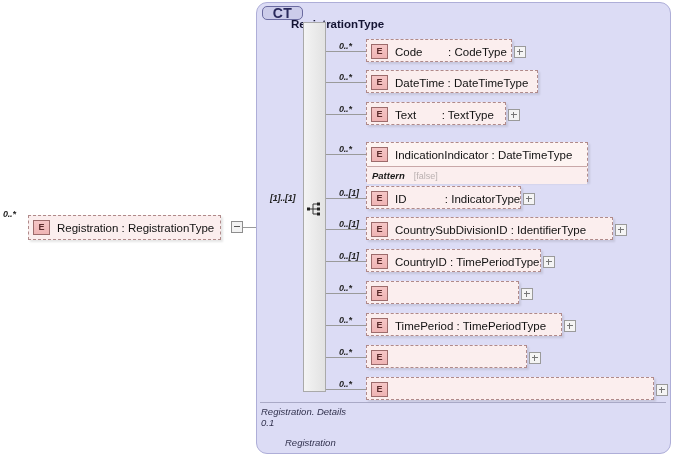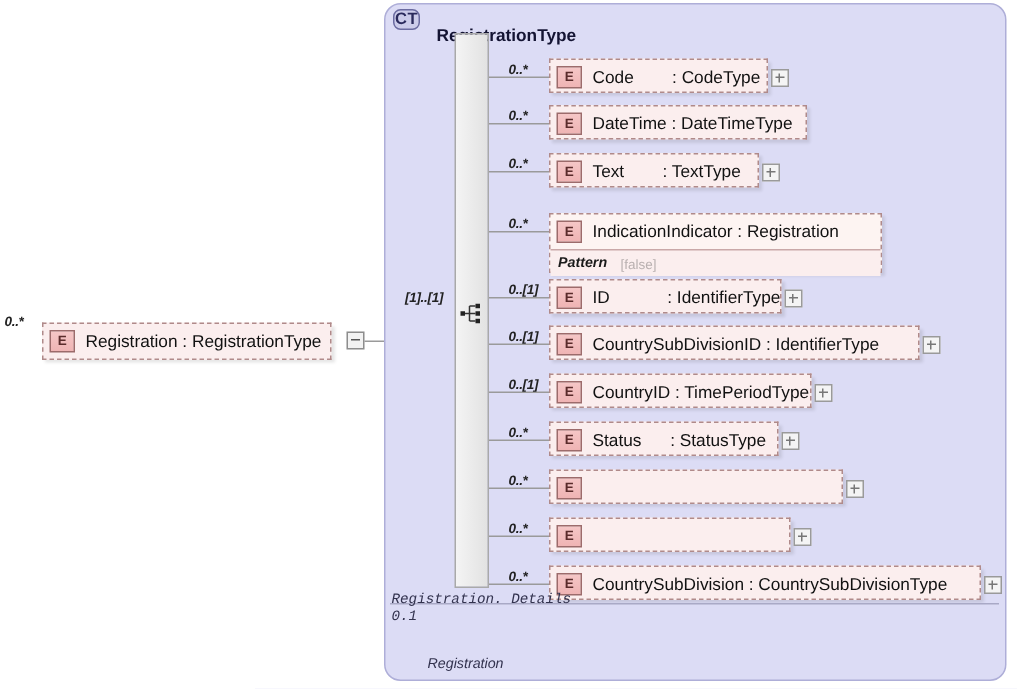--- a/index.html
+++ b/index.html
@@ -102,28 +102,28 @@
     height: 452px;
     box-sizing: border-box;
     border: 1px solid #aeaed8;
     border-radius: 11px;
     background: #dcdcf5;
   }
   #ct-badge {
     position: absolute;
     left: 262px;
     top: 6px;
-    width: 18px;
+    width: 41px;
     height: 14px;
     box-sizing: border-box;
     border: 1px solid #6b6ba0;
     border-radius: 5px;
     background: #ccccea;
     color: #2a2a5c;
-    font-size: 11px;
+    font-size: 14px;
     font-weight: bold;
     line-height: 12px;
     text-align: center;
     letter-spacing: 0.3px;
   }
   #ct-title {
     position: absolute;
     left: 291px;
     top: 18px;
     font-size: 11.5px;
@@ -236,21 +236,21 @@
     background: #a9a9c6;
   }
   .footer-text {
     position: absolute;
     font-size: 9.5px;
     font-style: italic;
     color: #32324e;
     white-space: pre;
     line-height: 11px;
   }
-  #footer-detail { left: 261px; top: 394px; font-family: Liberation Mono, monospace; }
+  #footer-detail { left: 261px; top: 406px; }
   #footer-name   { left: 261px; top: 437px; margin-left: 24px; }
 </style>
 </head>
 <body>
 
 <div id="root-cardinality">0..*</div>
 
 <div id="root-element">
   <span class="e-badge">E</span>
   <span class="el-label">Registration : RegistrationType</span>
@@ -302,33 +302,33 @@
         <span class="e-badge">E</span>
         <span class="el-label">Text        : TextType</span>
       </div>
     </div>
     <div class="plus-box" style="left: 508px; top: 109px;"></div>
     <div class="row-line" style="left: 326px; top: 154px; width: 40px;"></div>
     <div class="row-card" style="left: 339px; top: 144px;">0..*</div>
     <div class="node-box has-pattern" style="left: 366px; top: 142px; width: 222px; height: 40px;">
       <div class="node-head">
         <span class="e-badge">E</span>
-        <span class="el-label">IndicationIndicator : Registration</span>
+        <span class="el-label">IndicationIndicator : DateTimeType</span>
       </div>
       <div class="pattern-row">
         <span class="pattern-label">Pattern</span>
         <span class="pattern-value">[false]</span>
       </div>
     </div>
     <div class="row-line" style="left: 326px; top: 198px; width: 40px;"></div>
     <div class="row-card" style="left: 339px; top: 188px;">0..[1]</div>
     <div class="node-box" style="left: 366px; top: 186px; width: 155px; height: 23px;">
       <div class="node-head">
         <span class="e-badge">E</span>
-        <span class="el-label">ID            : IdentifierType</span>
+        <span class="el-label">ID            : IndicatorType</span>
       </div>
     </div>
     <div class="plus-box" style="left: 523px; top: 193px;"></div>
     <div class="row-line" style="left: 326px; top: 229px; width: 40px;"></div>
     <div class="row-card" style="left: 339px; top: 219px;">0..[1]</div>
     <div class="node-box" style="left: 366px; top: 217px; width: 247px; height: 23px;">
       <div class="node-head">
         <span class="e-badge">E</span>
         <span class="el-label">CountrySubDivisionID : IdentifierType</span>
       </div>
@@ -341,46 +341,45 @@
         <span class="e-badge">E</span>
         <span class="el-label">CountryID : TimePeriodType</span>
       </div>
     </div>
     <div class="plus-box" style="left: 543px; top: 256px;"></div>
     <div class="row-line" style="left: 326px; top: 293px; width: 40px;"></div>
     <div class="row-card" style="left: 339px; top: 283px;">0..*</div>
     <div class="node-box" style="left: 366px; top: 281px; width: 153px; height: 23px;">
       <div class="node-head">
         <span class="e-badge">E</span>
-        <span class="el-label">Status      : StatusType</span>
       </div>
     </div>
     <div class="plus-box" style="left: 521px; top: 288px;"></div>
     <div class="row-line" style="left: 326px; top: 325px; width: 40px;"></div>
     <div class="row-card" style="left: 339px; top: 315px;">0..*</div>
     <div class="node-box" style="left: 366px; top: 313px; width: 196px; height: 23px;">
       <div class="node-head">
         <span class="e-badge">E</span>
+        <span class="el-label">TimePeriod : TimePeriodType</span>
       </div>
     </div>
     <div class="plus-box" style="left: 564px; top: 320px;"></div>
     <div class="row-line" style="left: 326px; top: 357px; width: 40px;"></div>
     <div class="row-card" style="left: 339px; top: 347px;">0..*</div>
     <div class="node-box" style="left: 366px; top: 345px; width: 161px; height: 23px;">
       <div class="node-head">
         <span class="e-badge">E</span>
       </div>
     </div>
     <div class="plus-box" style="left: 529px; top: 352px;"></div>
     <div class="row-line" style="left: 326px; top: 389px; width: 40px;"></div>
     <div class="row-card" style="left: 339px; top: 379px;">0..*</div>
     <div class="node-box" style="left: 366px; top: 377px; width: 288px; height: 23px;">
       <div class="node-head">
         <span class="e-badge">E</span>
-        <span class="el-label">CountrySubDivision : CountrySubDivisionType</span>
       </div>
     </div>
     <div class="plus-box" style="left: 656px; top: 384px;"></div>
   </div>
 
 <div id="footer-rule"></div>
 <div class="footer-text" id="footer-detail">Registration. Details
 0.1</div>
 <div class="footer-text" id="footer-name">Registration</div>
 

